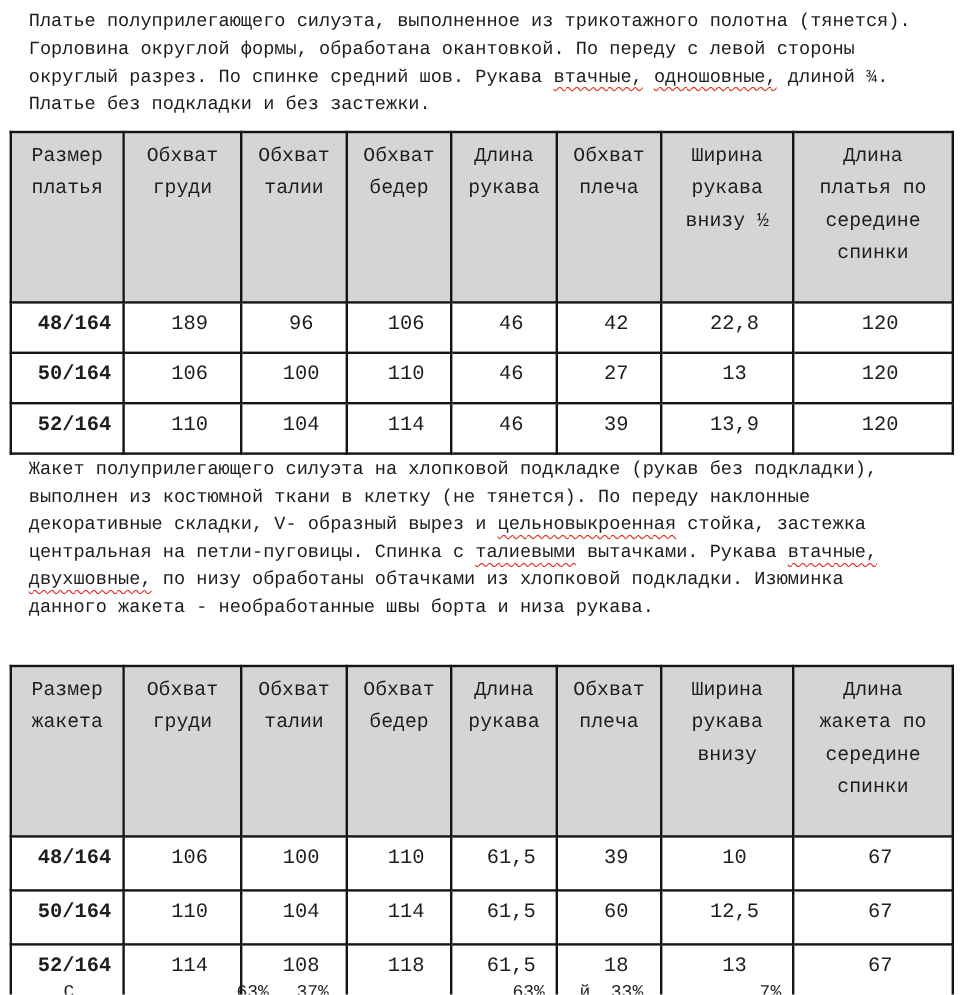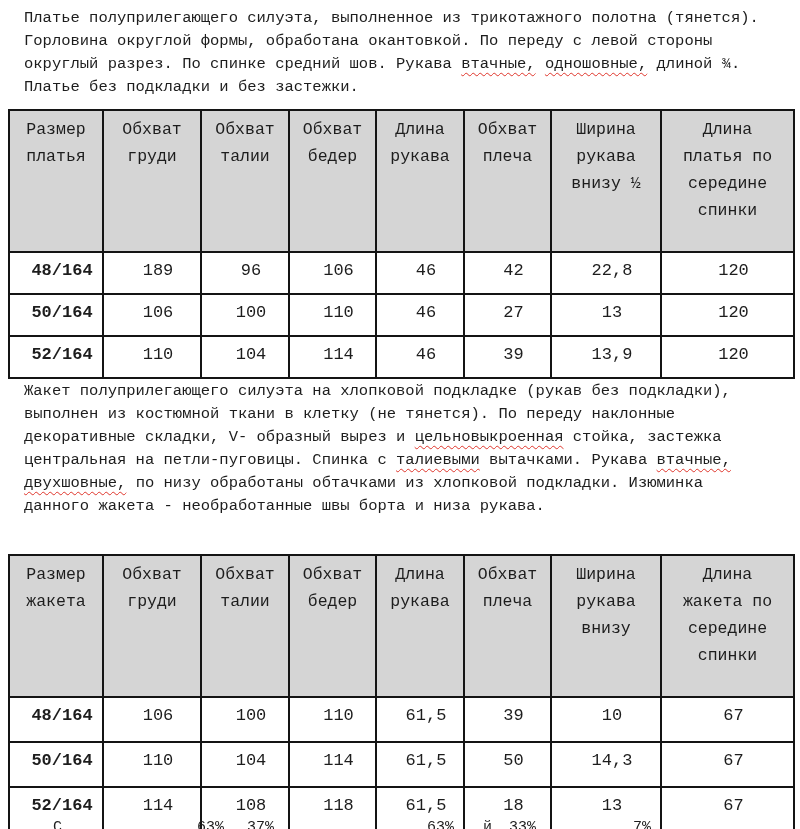--- a/index.html
+++ b/index.html
@@ -204,22 +204,22 @@
           <td>39</td>
           <td>10</td>
           <td>67</td>
         </tr>
         <tr>
           <td class="size-cell">50/164</td>
           <td>110</td>
           <td>104</td>
           <td>114</td>
           <td>61,5</td>
-          <td>50</td>
-          <td>14,3</td>
+          <td>60</td>
+          <td>12,5</td>
           <td>67</td>
         </tr>
         <tr>
           <td class="size-cell">52/164</td>
           <td>114</td>
           <td>108</td>
           <td>118</td>
           <td>61,5</td>
           <td>18</td>
           <td>13</td>

